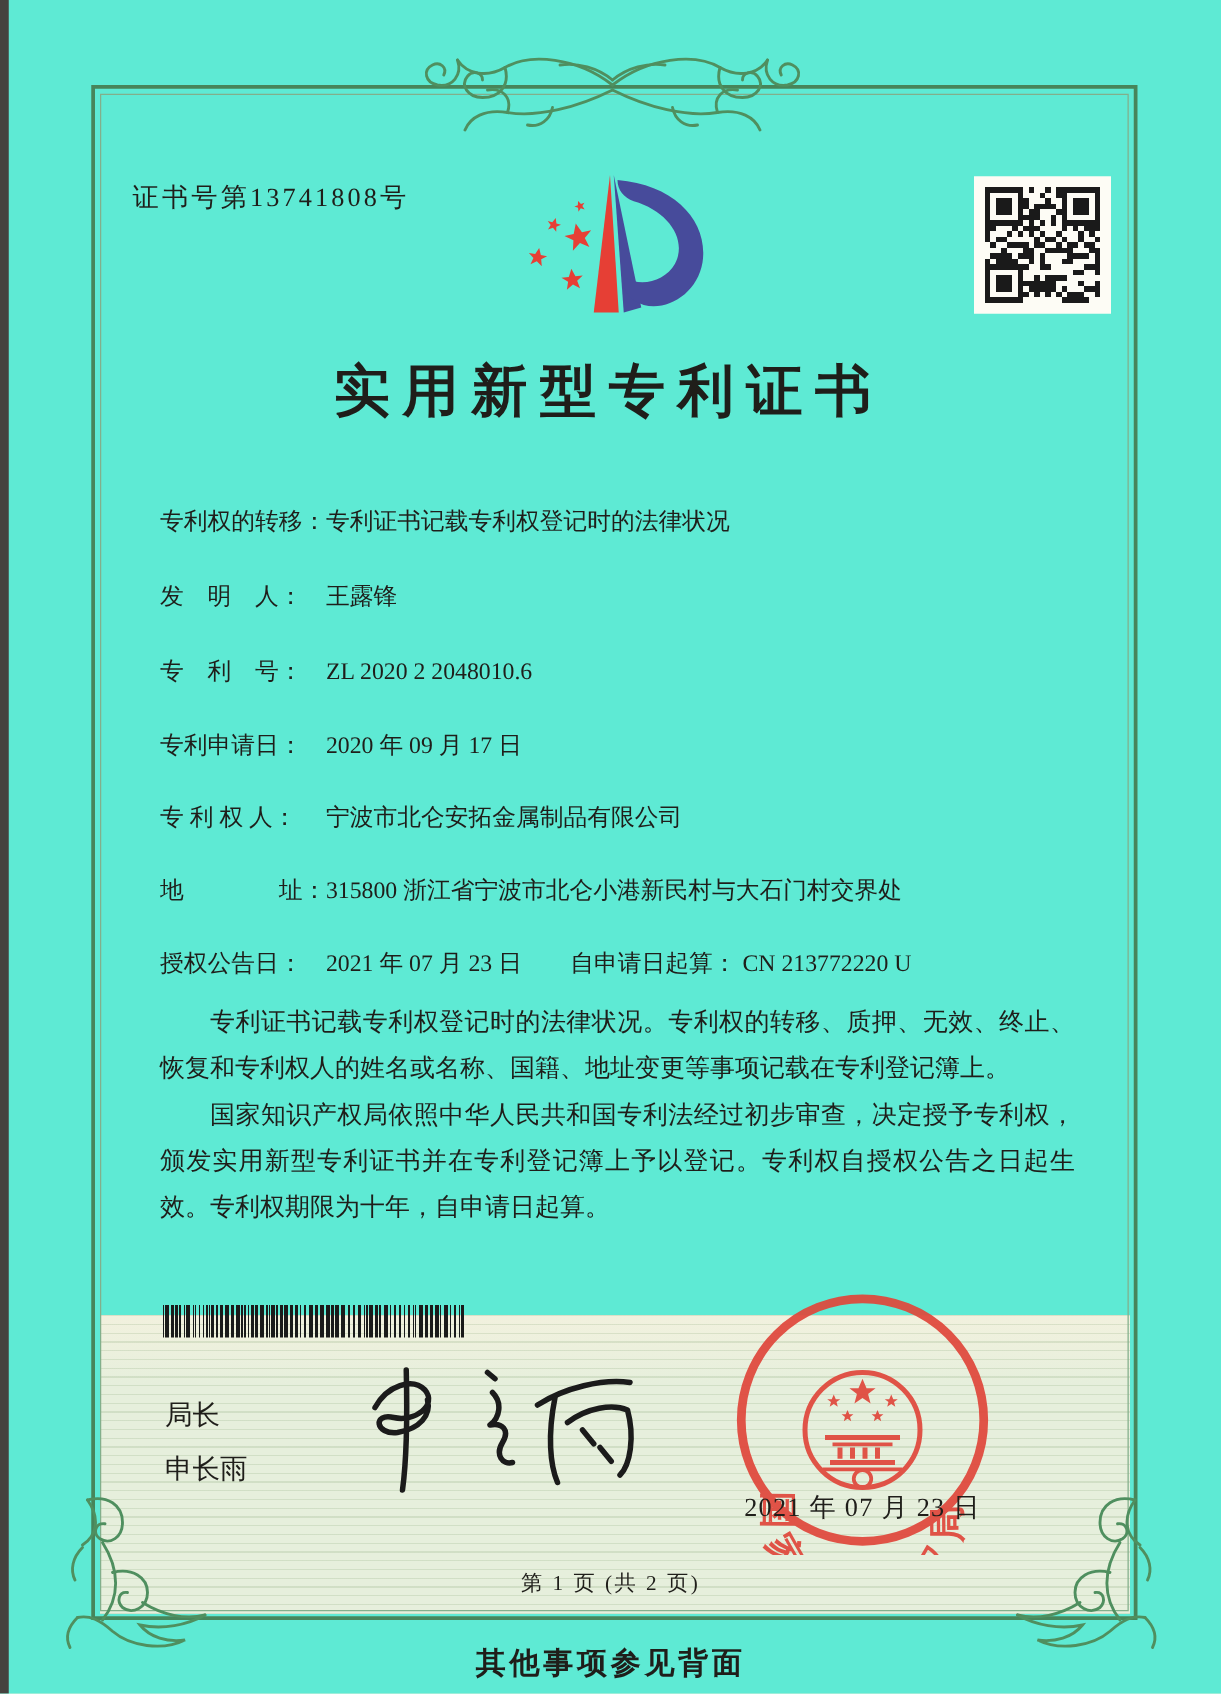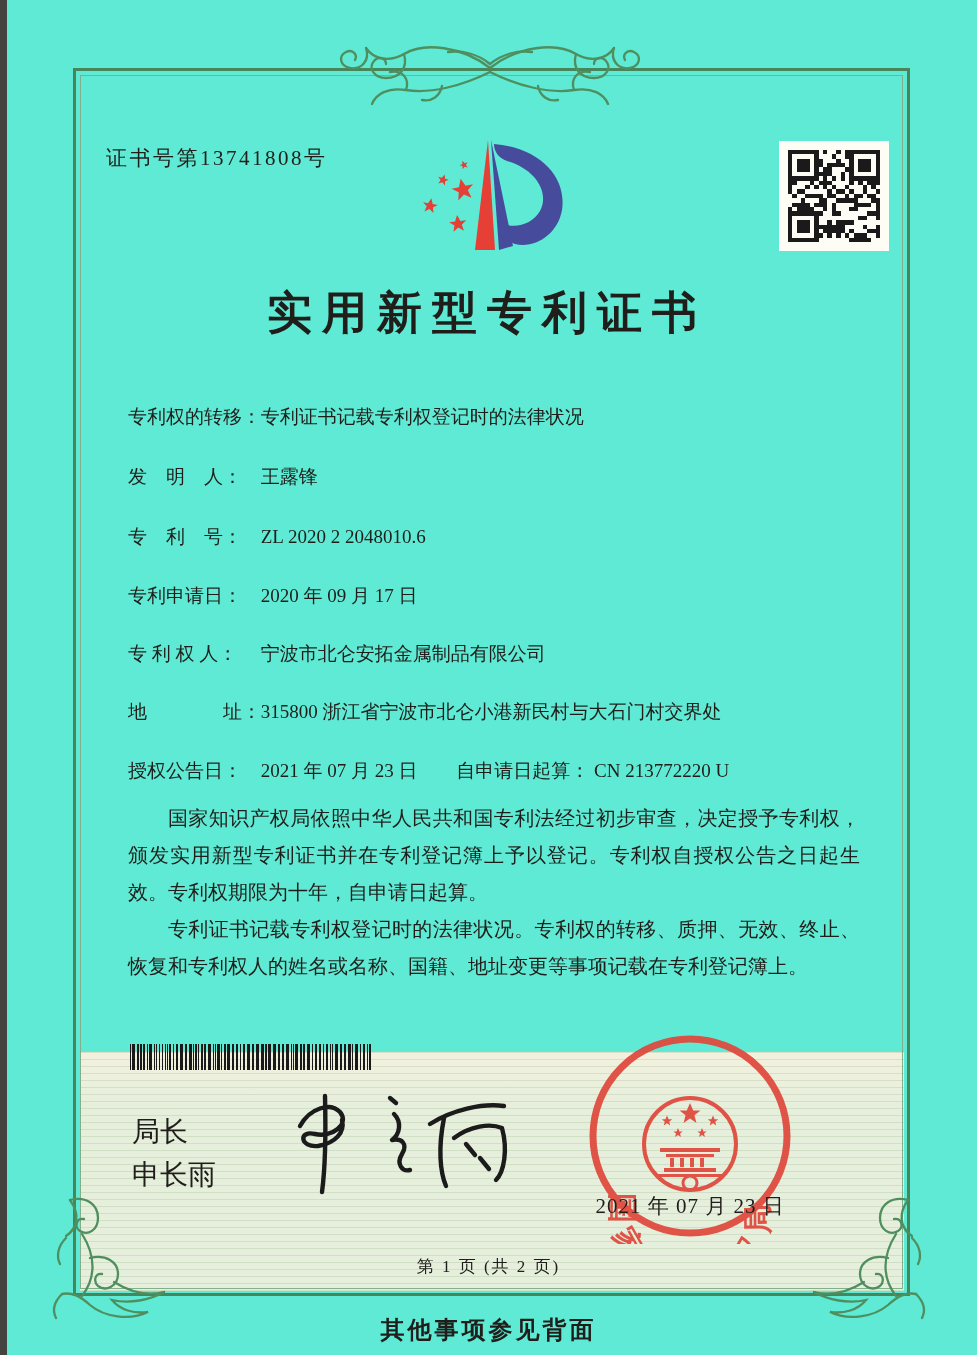--- a/index.html
+++ b/index.html
@@ -27,21 +27,21 @@
   .fields{position:absolute;left:128px;top:404px;width:740px;font-size:19px;}
   .f-row{position:absolute;left:0;white-space:nowrap;}
   .f-label{display:inline-block;width:128px;}
   .f-row.r0{top:0;}   .f-row.r1{top:60px;} .f-row.r2{top:120px;}
   .f-row.r3{top:179px;}.f-row.r4{top:237px;}.f-row.r5{top:295px;}
   .f-row.r6{top:354px;}
   .pair2{margin-left:34px;}
   .paras{position:absolute;left:128px;top:800px;width:732px;font-size:20px;line-height:37px;text-align:justify;}
   .paras p{margin:0;text-indent:2em;}
   .barcode{position:absolute;left:130px;top:1044px;width:246px;height:26px;}
-  .signer{position:absolute;left:132px;top:1110px;font-size:28px;line-height:43px;}
+  .signer{position:absolute;left:132px;top:1110px;font-size:22px;line-height:43px;}
   .signature{position:absolute;left:268px;top:1078px;width:250px;height:122px;z-index:6;}
   .signature path{stroke:#1b1b1b;fill:none;stroke-width:4.4;stroke-linecap:round;stroke-linejoin:round;}
   .seal{position:absolute;left:582px;top:1028px;width:216px;height:216px;z-index:6;opacity:.93;}
   .seal-date{position:absolute;left:592px;top:1192px;width:196px;text-align:center;
     font-size:21px;z-index:7;letter-spacing:1px;}
   .page-info{position:absolute;left:0;top:1255px;width:977px;text-align:center;font-size:17px;letter-spacing:2px;}
   .back-note{position:absolute;left:0;top:1314px;width:977px;text-align:center;
     font-size:24px;font-weight:600;letter-spacing:3px;}
 </style>
 </head>
@@ -380,22 +380,22 @@
       </div>
       <div class="f-row r6">
         <span class="f-label">授权公告日：</span>
         <span class="f-value">2021 年 07 月 23 日</span>
         <span class="pair2">自申请日起算：</span>
         <span class="f-value">CN 213772220 U</span>
       </div>
     </div>
 
     <div class="paras">
+      <p>专利证书记载专利权登记时的法律状况。专利权的转移、质押、无效、终止、恢复和专利权人的姓名或名称、国籍、地址变更等事项记载在专利登记簿上。</p>
       <p>国家知识产权局依照中华人民共和国专利法经过初步审查，决定授予专利权，颁发实用新型专利证书并在专利登记簿上予以登记。专利权自授权公告之日起生效。专利权期限为十年，自申请日起算。</p>
-      <p>专利证书记载专利权登记时的法律状况。专利权的转移、质押、无效、终止、恢复和专利权人的姓名或名称、国籍、地址变更等事项记载在专利登记簿上。</p>
     </div>
 
     <div class="barcode"><svg width="246" height="26" shape-rendering="crispEdges">
           <g fill="#1a1a1a">
             <rect x="0" y="0" width="1" height="26"></rect>
             <rect x="2" y="0" width="3" height="26"></rect>
             <rect x="7" y="0" width="2" height="26"></rect>
             <rect x="10" y="0" width="2" height="26"></rect>
             <rect x="13" y="0" width="2" height="26"></rect>
             <rect x="17" y="0" width="1" height="26"></rect>

